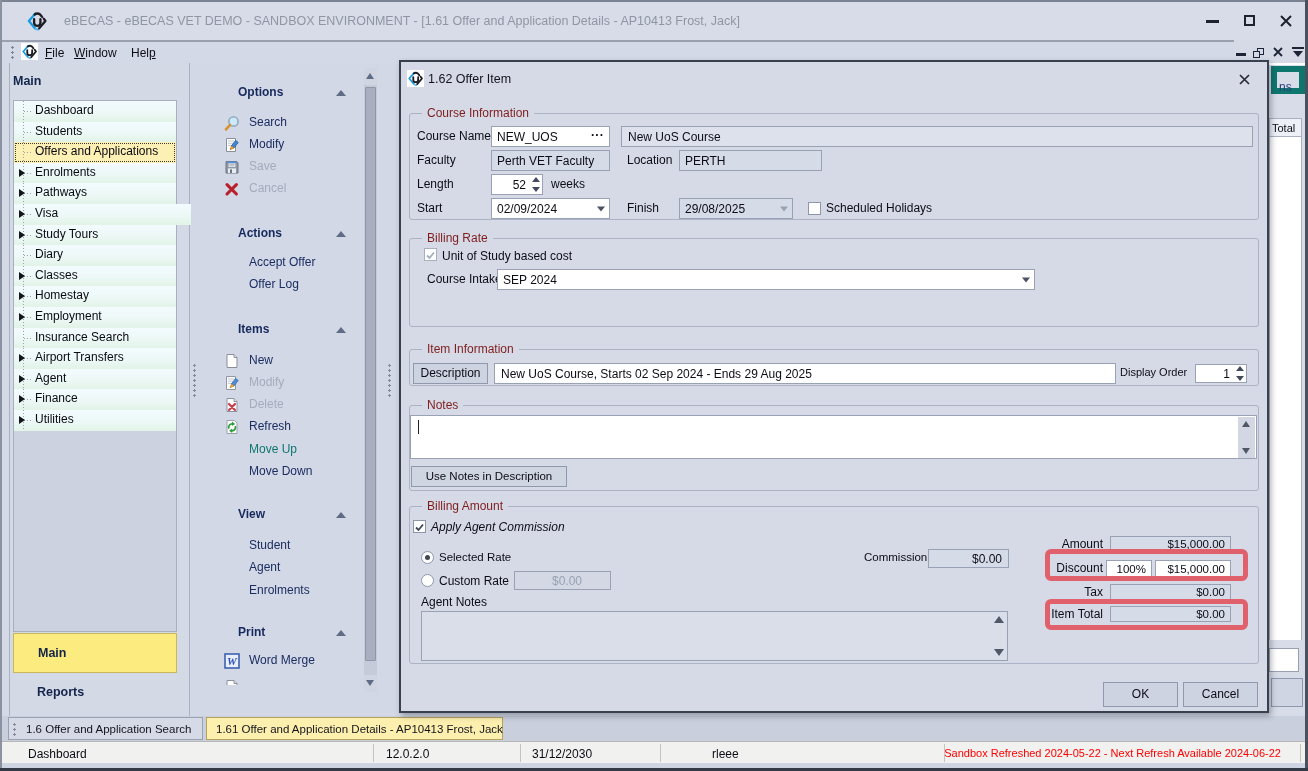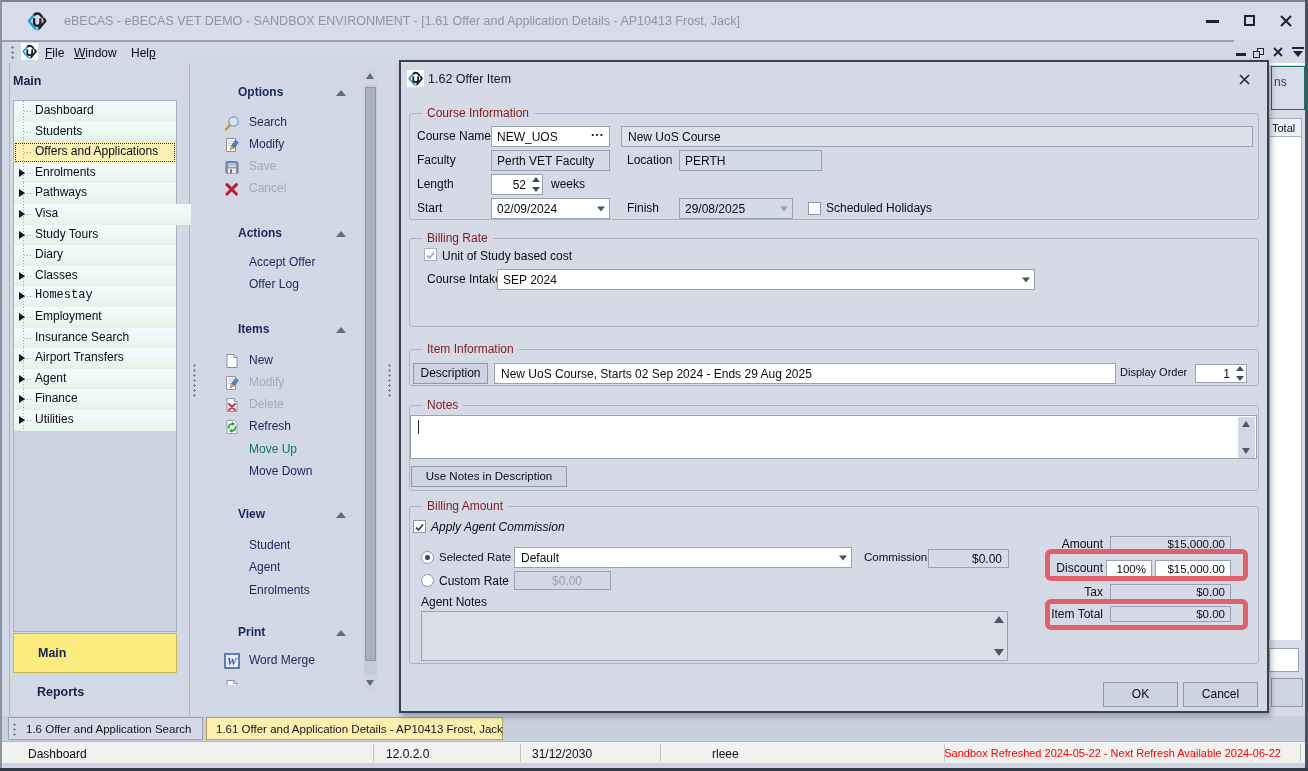--- a/index.html
+++ b/index.html
@@ -113,21 +113,21 @@
         <div class="abs" style="left:9px;top:0;width:1px;height:21px;background-image:linear-gradient(#9aa2b0 1px,transparent 1px);background-size:1px 3px;"></div>
         <div class="abs" style="left:10px;top:10px;width:9px;height:1px;background-image:linear-gradient(90deg,#9aa2b0 1px,transparent 1px);background-size:3px 1px;"></div>
         <div class="abs" style="left:21px;top:2px;font-size:12px;color:#0a0a12;">Diary</div>
       </div>
     <div class="abs" style="left:0;top:165px;width:162px;height:20px;background:linear-gradient(180deg,#f3fbfe 0%,#ecf8f6 55%,#e2f3e7 100%);">
         <div class="abs" style="left:9px;top:0;width:1px;height:20px;background-image:linear-gradient(#9aa2b0 1px,transparent 1px);background-size:1px 3px;"></div>
         <div class="abs" style="left:10px;top:10px;width:9px;height:1px;background-image:linear-gradient(90deg,#9aa2b0 1px,transparent 1px);background-size:3px 1px;"></div>
         <div class="abs" style="left:5px;top:6px;width:0;height:0;border-top:4px solid transparent;border-bottom:4px solid transparent;border-left:6px solid #14141c;"></div>
         <div class="abs" style="left:21px;top:2px;font-size:12px;color:#0a0a12;">Classes</div>
       </div>
-    <div class="abs" style="left:0;top:185px;width:162px;height:21px;background:linear-gradient(180deg,#f3fbfe 0%,#ecf8f6 55%,#e2f3e7 100%);font-family:Liberation Mono, monospace;">
+    <div class="abs" style="left:0;top:185px;width:162px;height:21px;background:linear-gradient(180deg,#f3fbfe 0%,#ecf8f6 55%,#e2f3e7 100%);">
         <div class="abs" style="left:9px;top:0;width:1px;height:21px;background-image:linear-gradient(#9aa2b0 1px,transparent 1px);background-size:1px 3px;"></div>
         <div class="abs" style="left:10px;top:10px;width:9px;height:1px;background-image:linear-gradient(90deg,#9aa2b0 1px,transparent 1px);background-size:3px 1px;"></div>
         <div class="abs" style="left:5px;top:6px;width:0;height:0;border-top:4px solid transparent;border-bottom:4px solid transparent;border-left:6px solid #14141c;"></div>
         <div class="abs" style="left:21px;top:2px;font-size:12px;color:#0a0a12;">Homestay</div>
       </div>
     <div class="abs" style="left:0;top:206px;width:162px;height:21px;background:linear-gradient(180deg,#f3fbfe 0%,#ecf8f6 55%,#e2f3e7 100%);">
         <div class="abs" style="left:9px;top:0;width:1px;height:21px;background-image:linear-gradient(#9aa2b0 1px,transparent 1px);background-size:1px 3px;"></div>
         <div class="abs" style="left:10px;top:10px;width:9px;height:1px;background-image:linear-gradient(90deg,#9aa2b0 1px,transparent 1px);background-size:3px 1px;"></div>
         <div class="abs" style="left:5px;top:6px;width:0;height:0;border-top:4px solid transparent;border-bottom:4px solid transparent;border-left:6px solid #14141c;"></div>
         <div class="abs" style="left:21px;top:2px;font-size:12px;color:#0a0a12;">Employment</div>
@@ -257,21 +257,21 @@
     <div class="abs" style="left:173px;top:612px;width:13px;height:17px;background:#d0d5e1;">
       <div class="abs" style="left:2px;top:5px;width:0;height:0;border-left:4.5px solid transparent;border-right:4.5px solid transparent;border-top:6px solid #5e6c85;"></div>
     </div>
     <div class="abs" style="left:174px;top:24px;width:11px;height:574px;background:#a9afbf;border:1px solid #8f96a8;border-radius:1px;"></div>
     <div class="abs" style="left:1px;top:300px;width:5px;height:34px;background-image:radial-gradient(circle,#828a9c 1.2px,transparent 1.4px);background-size:5px 5px;"></div>
     <div class="abs" style="left:196px;top:300px;width:5px;height:34px;background-image:radial-gradient(circle,#828a9c 1.2px,transparent 1.4px);background-size:5px 5px;"></div>
   </div>
 
 <div class="abs" id="rightstrip" style="left:1269px;top:63px;width:36px;height:653px;background:#d8dce8;">
     <div class="abs" style="left:0;top:0;width:36px;height:2px;background:#fff;"></div>
-    <div class="abs" style="left:2px;top:3px;width:34px;height:44px;border:1px solid #0f766e;background:#d8dce8;">
+    <div class="abs" style="left:2px;top:3px;width:34px;height:28px;border:6px solid #0f766e;background:#d8dce8;">
       <div class="abs" style="left:2px;top:8px;font-size:12px;color:#26407c;">ns</div>
     </div>
     <div class="abs" style="left:0;top:55px;width:33px;height:19px;background:#edf0f7;border:1px solid #aab2c2;font-size:11px;">
       <span style="position:absolute;left:2px;top:3px;">Total</span>
     </div>
     <div class="abs" style="left:0;top:74px;width:33px;height:503px;background:#fff;border-left:1px solid #aab2c2;border-right:1px solid #aab2c2;"></div>
     <div class="abs" style="left:0;top:585px;width:30px;height:24px;background:#fff;border:1px solid #98a0b2;"></div>
     <div class="abs" style="left:2px;top:615px;width:32px;height:29px;background:#cfd5e2;border:1px solid #8f98ac;"></div>
 
   </div>
@@ -386,24 +386,20 @@
       <span class="glbl">Billing Amount</span>
     </div>
     <div class="cb" style="left:12px;top:458px;"><svg width="11" height="11" viewBox="0 0 11 11">
         <path d="M2 5.5 L4.5 8 L9 2.5" stroke="#3f4552" stroke-width="1.8" fill="none"></path>
       </svg></div>
     <div class="lbl" style="left:30px;top:458px;font-style:italic;">Apply Agent Commission</div>
     <div class="abs" style="left:20px;top:489px;width:13px;height:13px;border-radius:50%;background:#fff;border:1px solid #8e96aa;">
       <div class="abs" style="left:3px;top:3px;width:5px;height:5px;border-radius:50%;background:#3f4552;"></div>
     </div>
     <div class="lbl" style="left:38px;top:489px;font-size:11.5px;">Selected Rate</div>
-    <div class="field" style="left:113px;top:485px;width:338px;height:21px;">
-      <span style="position:absolute;left:6px;top:3px;">Default</span>
-      <span class="combo-arr"></span>
-    </div>
     <div class="lbl" style="left:463px;top:489px;font-size:11.5px;">Commission</div>
     <div class="field ro" style="left:527px;top:487px;width:81px;height:19px;">
       <span style="position:absolute;right:6px;top:2px;">$0.00</span>
     </div>
     <div class="abs" style="left:20px;top:512px;width:13px;height:13px;border-radius:50%;background:#fff;border:1px solid #8e96aa;"></div>
     <div class="lbl" style="left:38px;top:512px;">Custom Rate</div>
     <div class="field ro" style="left:113px;top:509px;width:97px;height:19px;background:#d3d8e4;">
       <span style="position:absolute;right:28px;top:2px;color:#9aa1b2;">$0.00</span>
     </div>
     <div class="lbl" style="left:20px;top:533px;">Agent Notes</div>

